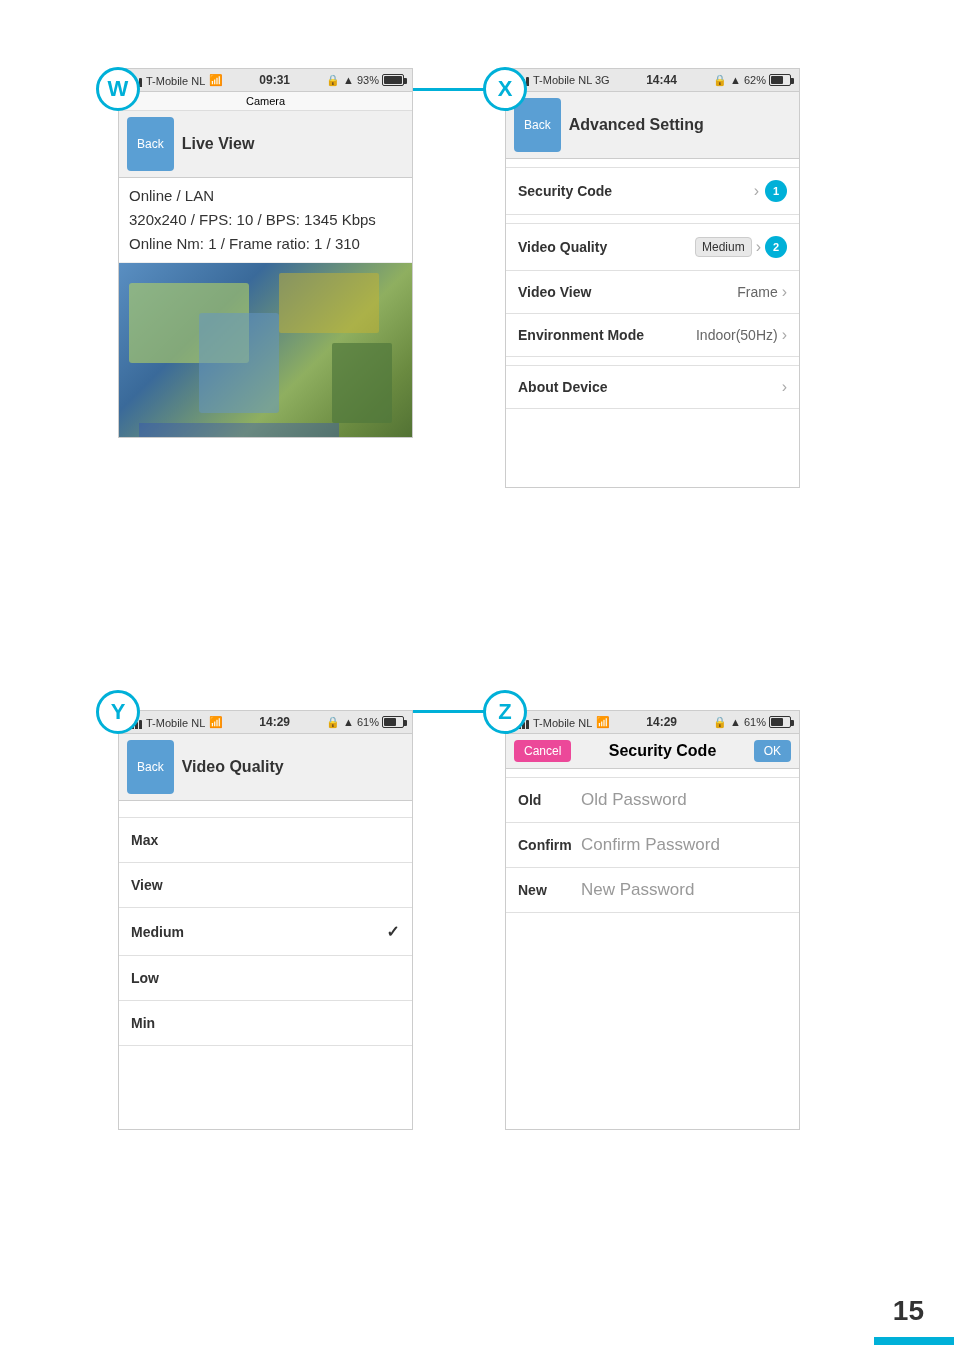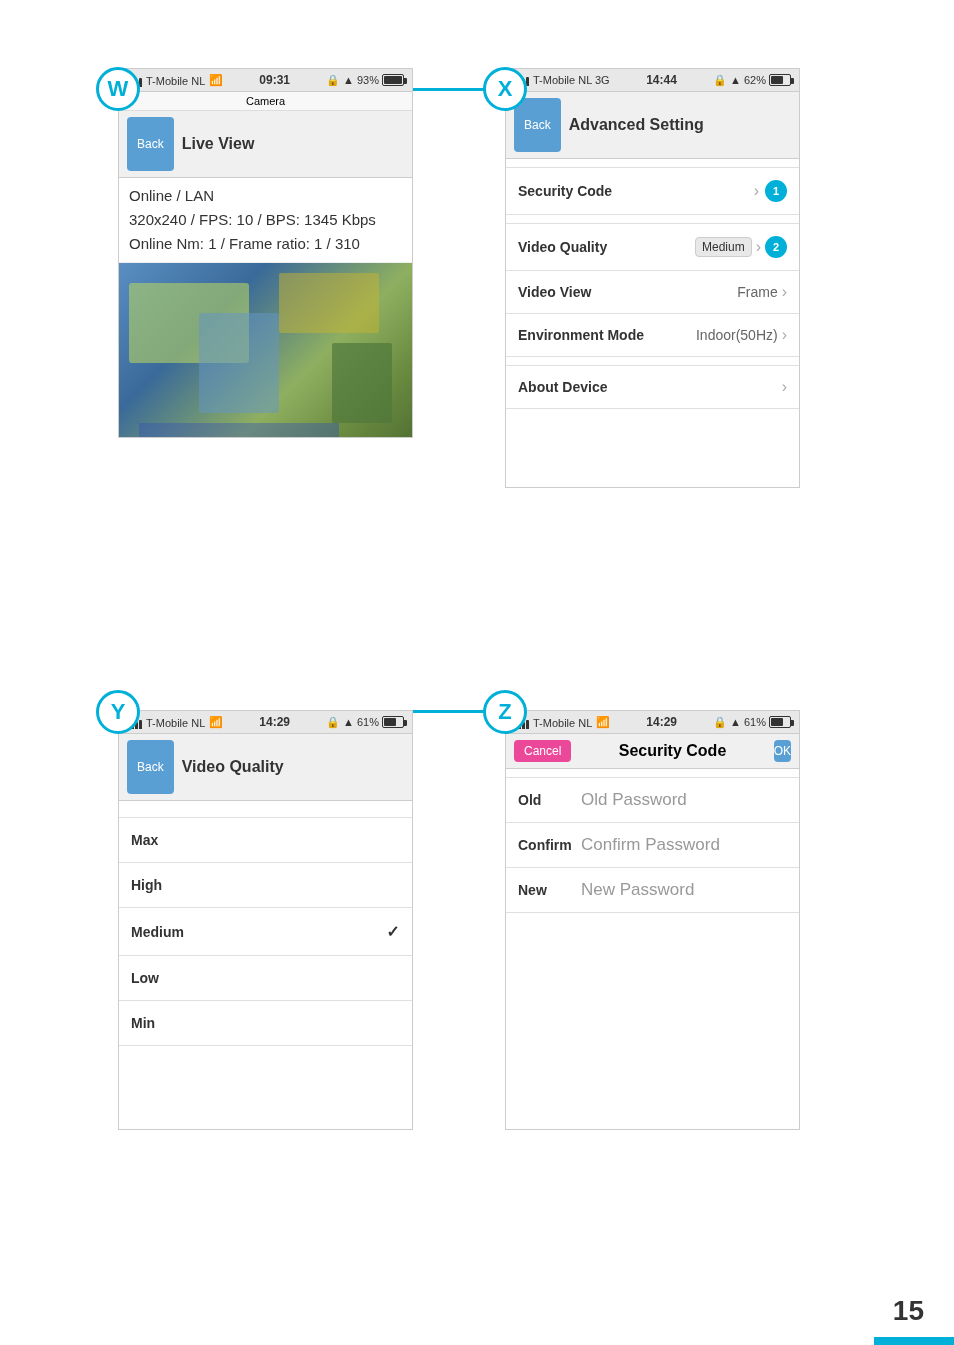--- a/index.html
+++ b/index.html
@@ -263,21 +263,21 @@
       border-radius: 4px;
       padding: 4px 10px;
       font-size: 12px;
       font-weight: 500;
     }
     .ok-btn {
       background: #5a9fd4;
       color: white;
       border: none;
       border-radius: 4px;
-      padding: 4px 0;
+      padding: 4px 10px;
       font-size: 12px;
       font-weight: 500;
     }
     .password-field {
       padding: 12px 12px;
       border-bottom: 1px solid #e0e0e0;
       display: flex;
       align-items: center;
       gap: 8px;
       background: white;
@@ -485,21 +485,21 @@
 
   <div class="nav-bar">
     <button class="back-btn">Back</button>
     <span class="nav-title">Video Quality</span>
   </div>
 
   <div class="quality-item first">
     <span>Max</span>
   </div>
   <div class="quality-item">
-    <span>High</span>
+    <span>View</span>
   </div>
   <div class="quality-item">
     <span>Medium</span>
     <span class="checkmark">✓</span>
   </div>
   <div class="quality-item">
     <span>Low</span>
   </div>
   <div class="quality-item">
     <span>Min</span>

